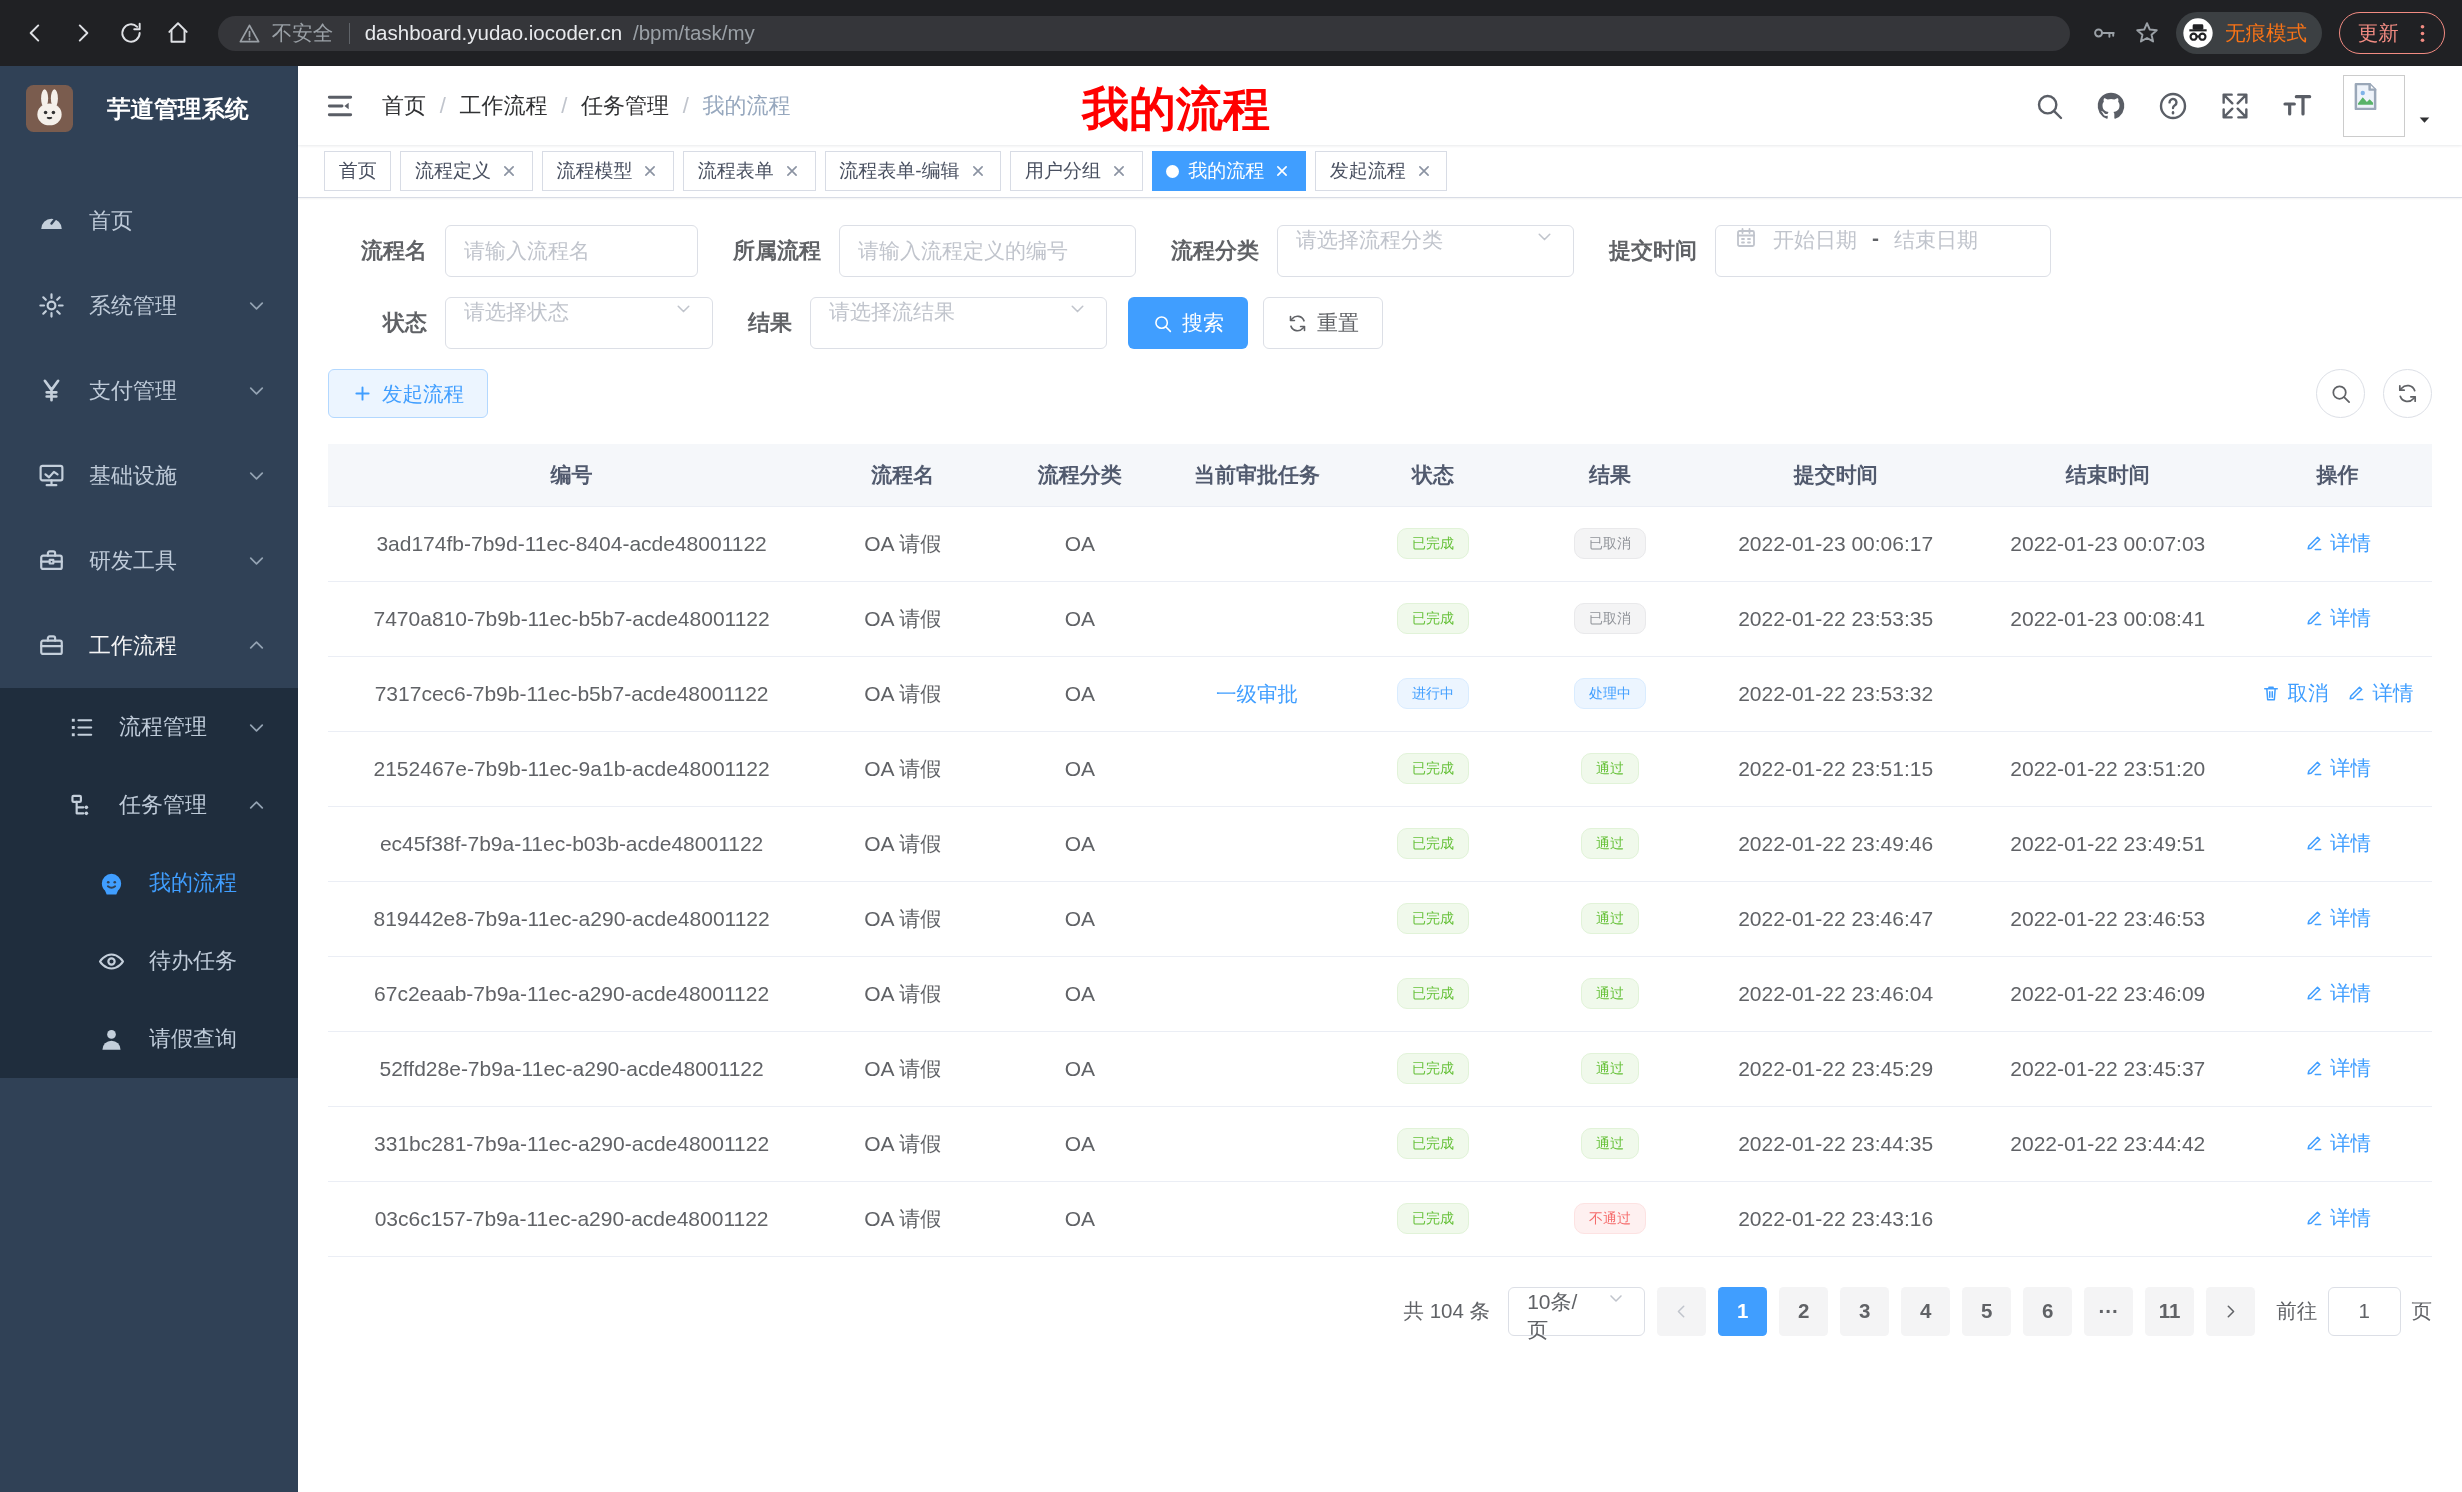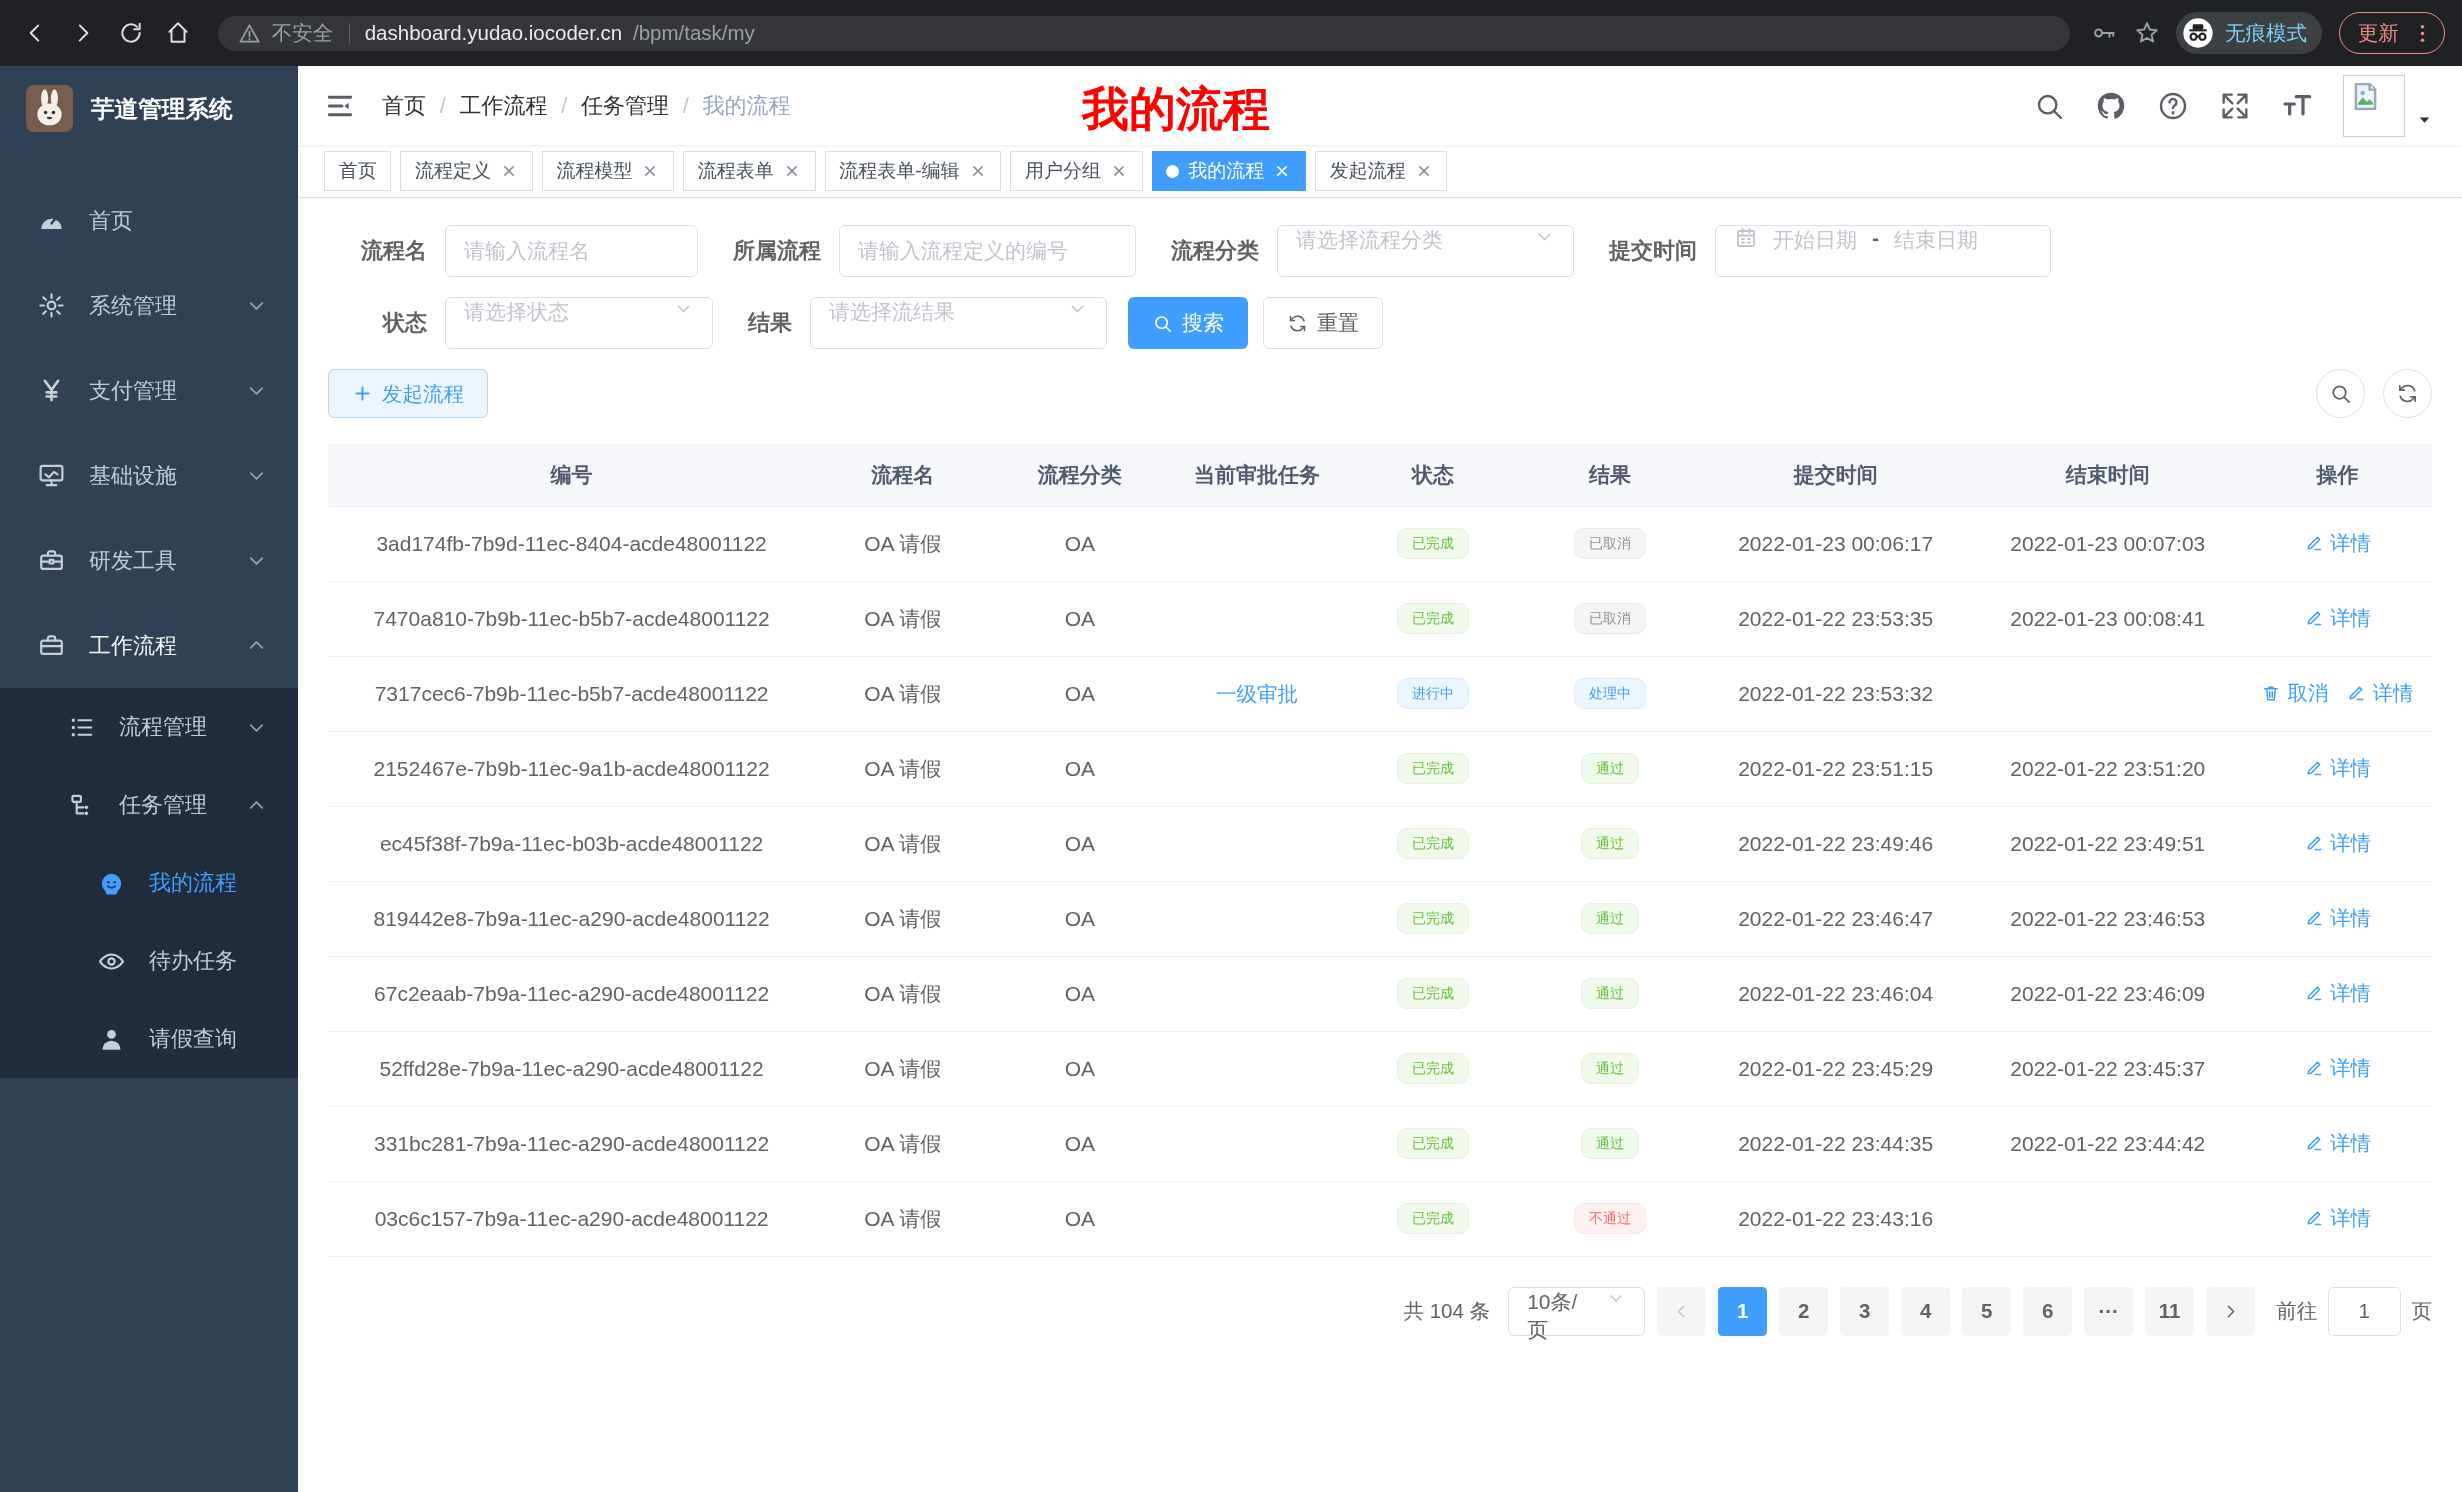--- a/index.html
+++ b/index.html
@@ -12,28 +12,28 @@
   .nav-btn{width:37px;height:37px;display:flex;align-items:center;justify-content:center;color:#dfe1e5;border-radius:50%;}
   .nav-btn .i{width:26px;height:26px;}
   .urlbar{flex:1;height:35px;background:#35363a;border-radius:18px;display:flex;align-items:center;padding:0 20px;gap:10.7px;margin:0 10.7px;font-size:20.5px;}
   .urlbar .warn{width:23px;height:23px;color:#9aa0a6;}
   .insecure{color:#9aa0a6;}
   .url-div{width:0.8px;height:21px;background:#5f6368;margin:0 4.6px;}
   .host{color:#e8eaed;}
   .path{color:#9aa0a6;}
   .right-cluster{display:flex;align-items:center;gap:16.7px;}
   .right-cluster .i{width:26px;height:26px;color:#9aa0a6;}
-  .incog{display:flex;align-items:center;gap:10.7px;background:#3c4043;border-radius:21px;padding:4.6px 15px 4.6px 6px;color:#7dd3fc;font-size:20.5px;text-align:center;}
+  .incog{display:flex;align-items:center;gap:10.7px;background:#3c4043;border-radius:21px;padding:4.6px 15px 4.6px 6px;color:#f97316;font-size:20.5px;text-align:center;}
   .incog .i{width:32px;height:32px;}
   .update-pill{display:flex;align-items:center;gap:12px;border:1.5px solid #f28b82;border-radius:21px;padding:6px 10.7px 6px 18px;color:#f28b82;font-size:20.5px;}
   .update-pill .i{width:23px;height:23px;color:#f28b82;}
   
   .app{display:flex;height:1444px;}
   .sidebar{width:298px;background:#304156;flex:none;color:#bfcbd9;}
-  .logo-row{height:85px;display:flex;align-items:center;gap:18px;padding:0 26px;}
+  .logo-row{height:85px;display:flex;align-items:center;gap:34px;padding:0 26px;}
   .logo-img{width:47px;height:47px;border-radius:7.6px;overflow:hidden;flex:none;}
   .logo-img svg{width:100%;height:100%;}
   .app-title{color:#fff;font-size:23.6px;font-weight:700;white-space:nowrap;}
   .menu{margin-top:27px;}
   .menu-item{height:85px;display:flex;align-items:center;padding:0 30px 0 37px;font-size:22px;gap:23px;cursor:pointer;white-space:nowrap;}
   .menu-item .m-icon{width:29px;height:29px;color:#c4cfdb;}
   .menu-item .arrow{margin-left:auto;width:23px;height:23px;color:#94a3b3;}
   .menu-item.expanded-root{color:#f4f4f5;}
   .submenu{background:#1f2d3d;}
   .submenu .menu-item{height:78px;padding-left:67px;}

